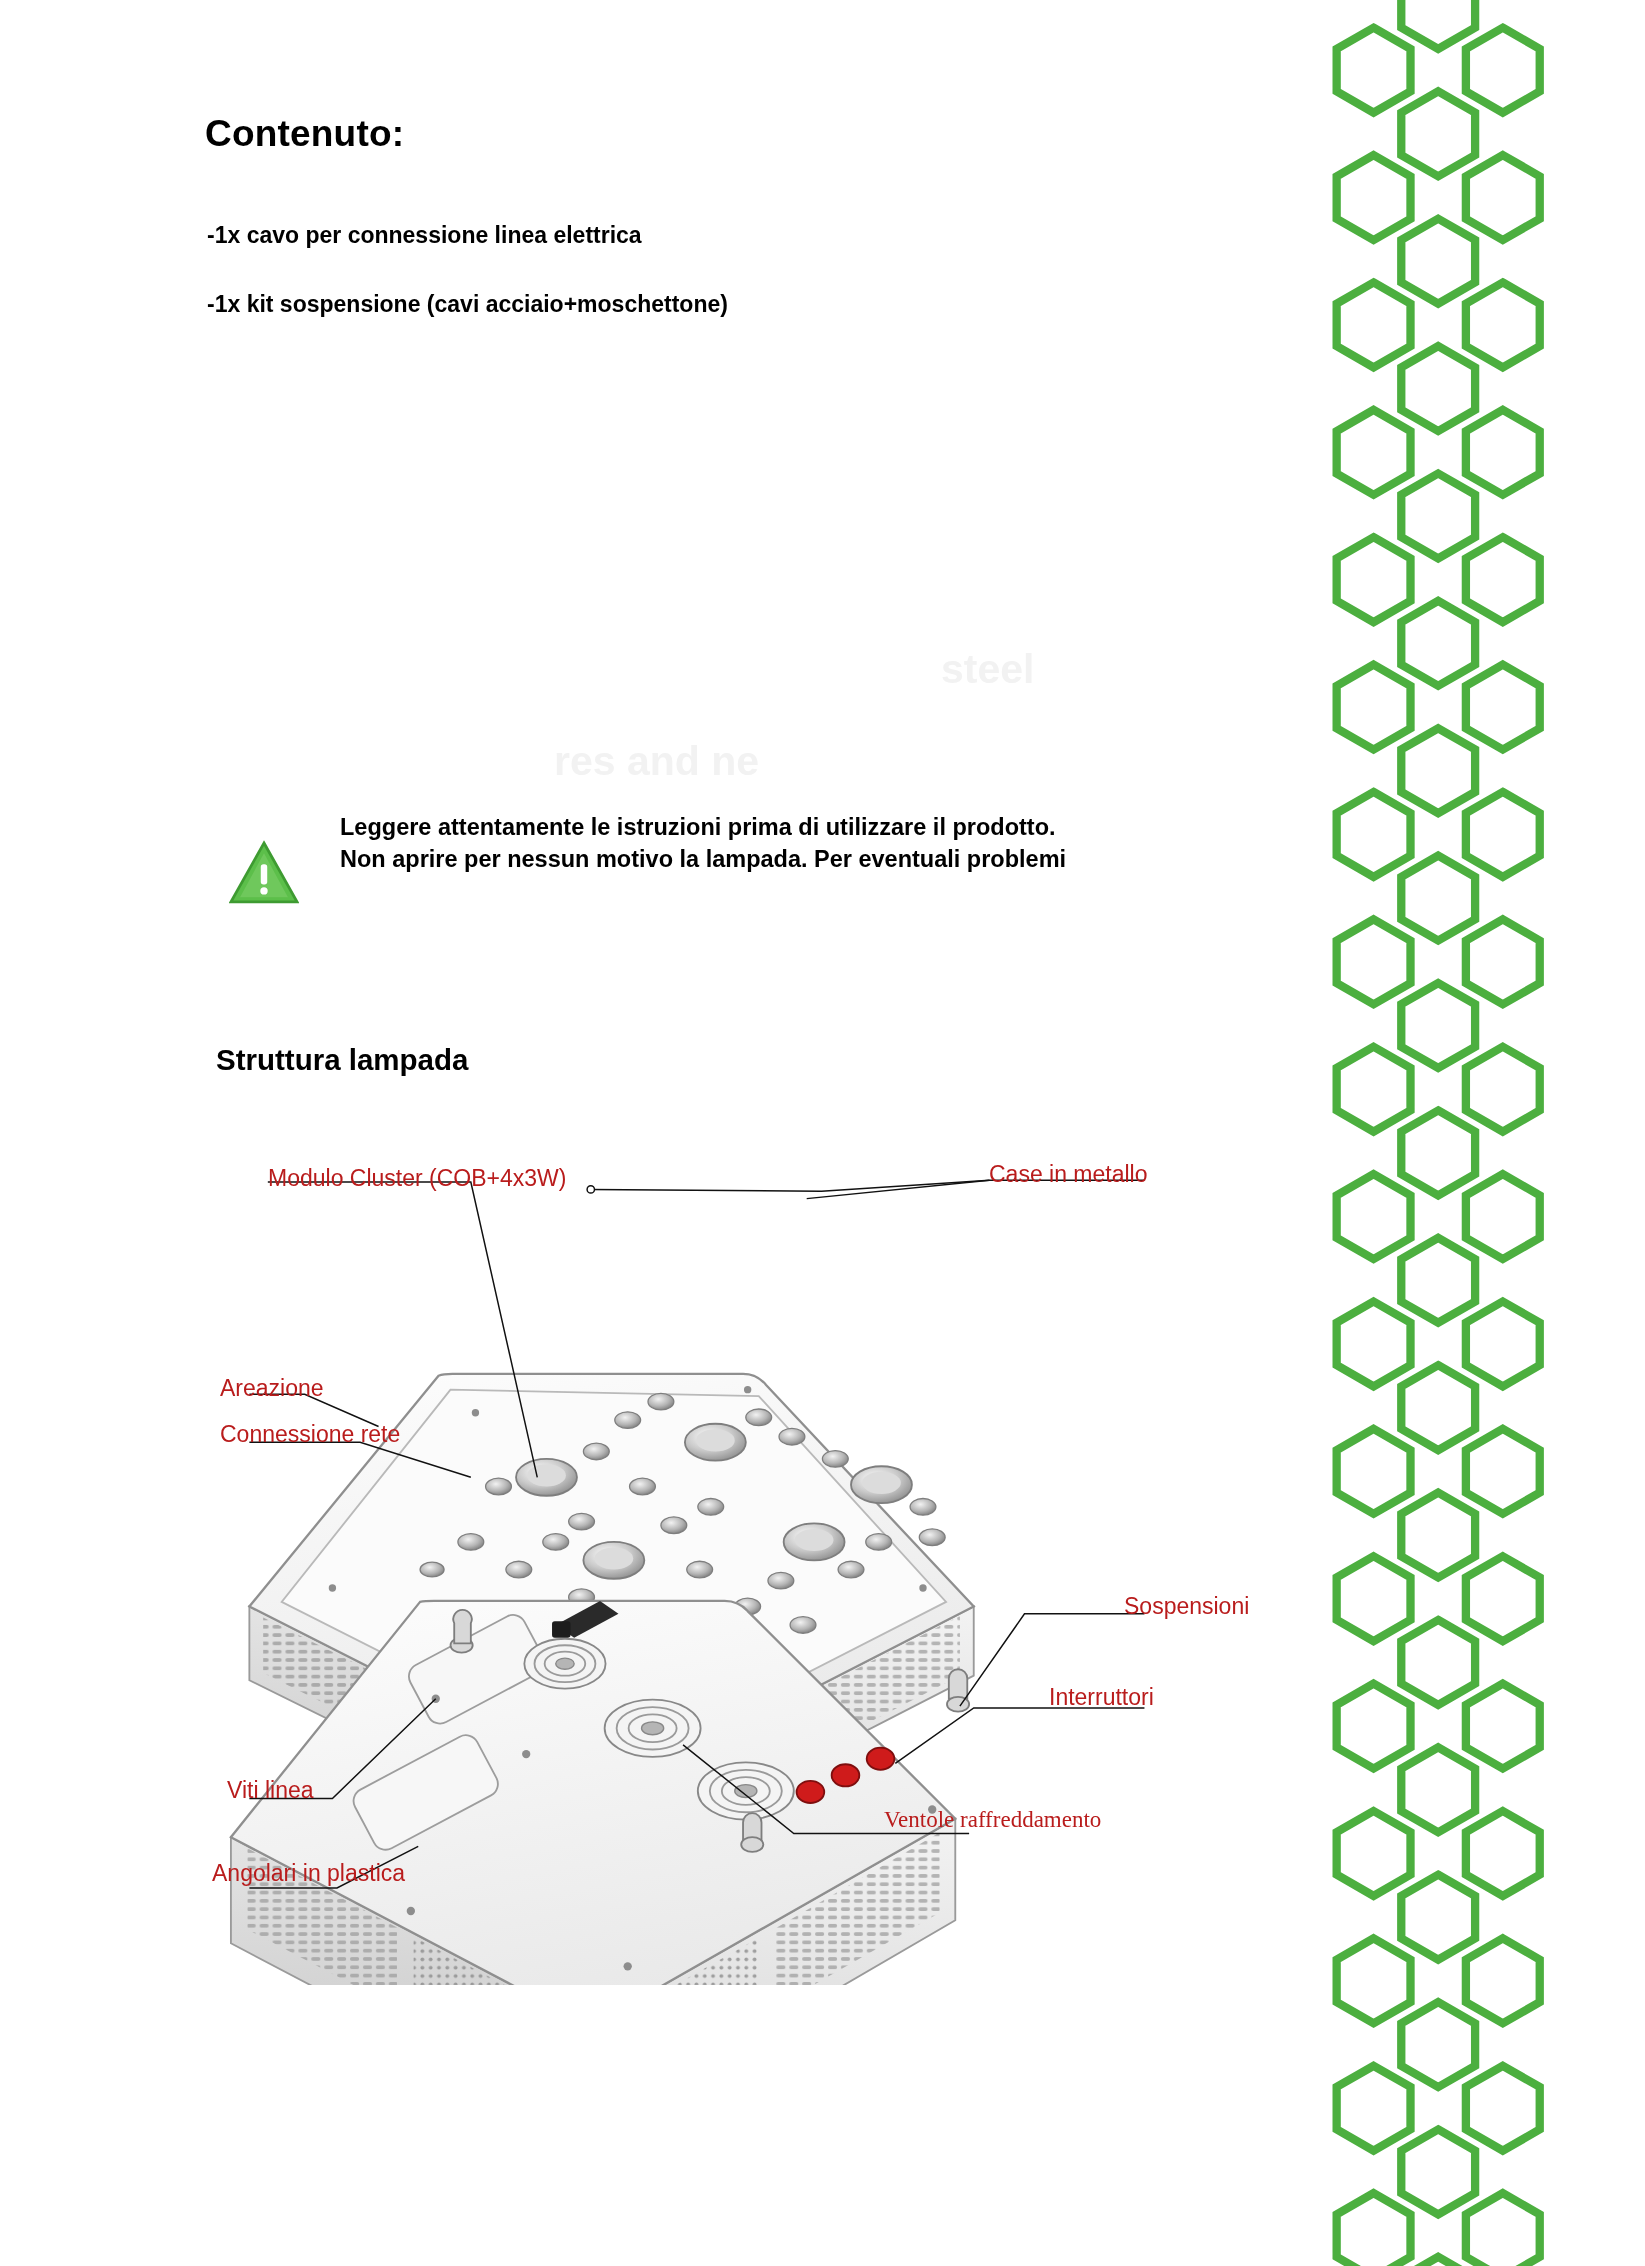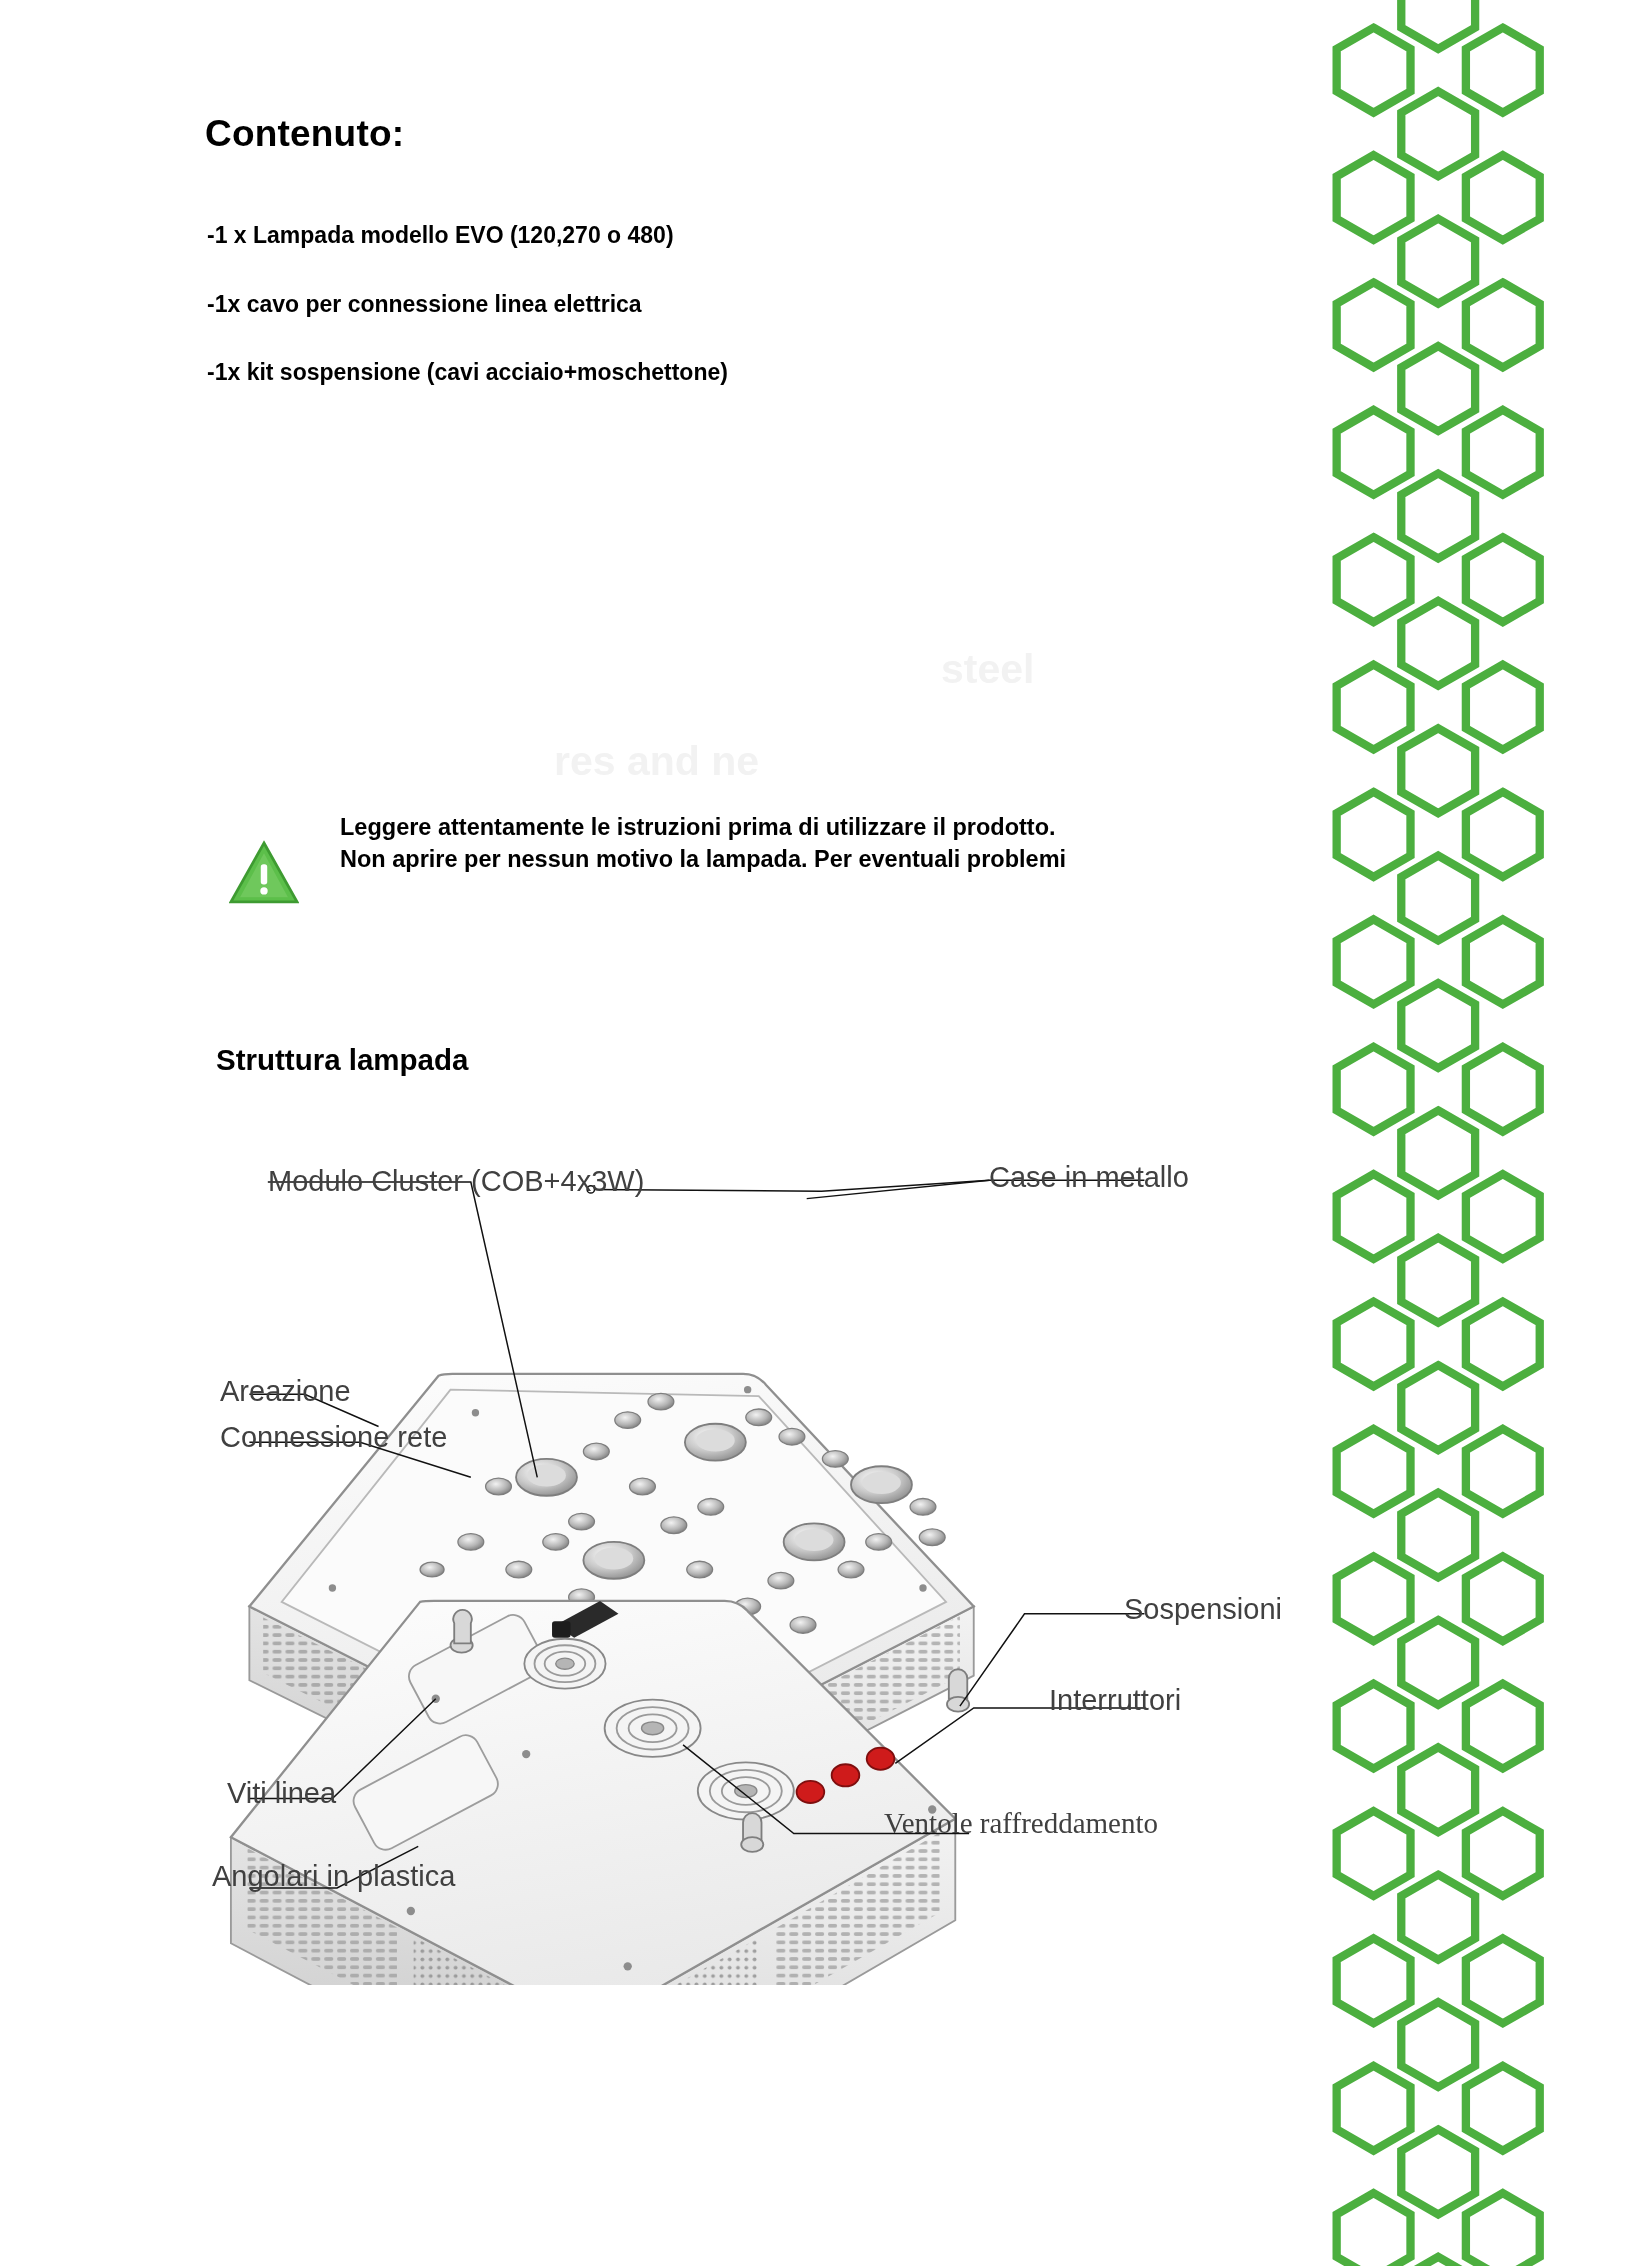--- a/index.html
+++ b/index.html
@@ -101,22 +101,22 @@
     position: absolute;
     left: 194px;
     top: 1108px;
     width: 1135px;
     height: 877px;
   }
   .diagram svg { display: block; }
 
   .label {
     position: absolute;
-    font-size: 29px;
-    color: #404040;
+    font-size: 23px;
+    color: #b91c1c;
     white-space: nowrap;
   }
   .label-modulo        { left: 268px; top: 1165px; }
   .label-case          { left: 989px; top: 1161px; }
   .label-areazione     { left: 220px;  top: 1375px; }
   .label-connessione   { left: 220px;  top: 1421px; }
   .label-sospensioni   { left: 1124px; top: 1593px; }
   .label-interruttori  { left: 1049px; top: 1684px; }
   .label-ventole       { left: 884px;  top: 1807px; font-family: Liberation Serif, serif; }
   .label-viti          { left: 227px;  top: 1777px; }
@@ -200,21 +200,20 @@
     </g>
   </svg>
 </div>
 
 <div class="ghost-text ghost-1">steel</div>
 <div class="ghost-text ghost-2">res and ne</div>
 
 <div class="heading-contenuto">Contenuto:</div>
 
 <div class="content-list">
-  <div class="item">-1 x Lampada modello EVO (120,270 o 480)</div>
   <div class="item">-1x cavo per connessione linea elettrica</div>
   <div class="item">-1x kit sospensione (cavi acciaio+moschettone)</div>
 </div>
 
 <div class="warning-block">
   <div class="warning-icon">
     <svg width="70" height="65" viewBox="0 0 76 70" xmlns="http://www.w3.org/2000/svg">
       <polygon points="38,3 74,67 2,67" fill="#5CBF4A" stroke="#3E9B31" stroke-width="3"></polygon>
       <polygon points="38,14 64,62 12,62" fill="#7FD06C" opacity="0.55"></polygon>
       <rect x="34.5" y="26" width="7" height="22" rx="3" fill="#ffffff"></rect>

